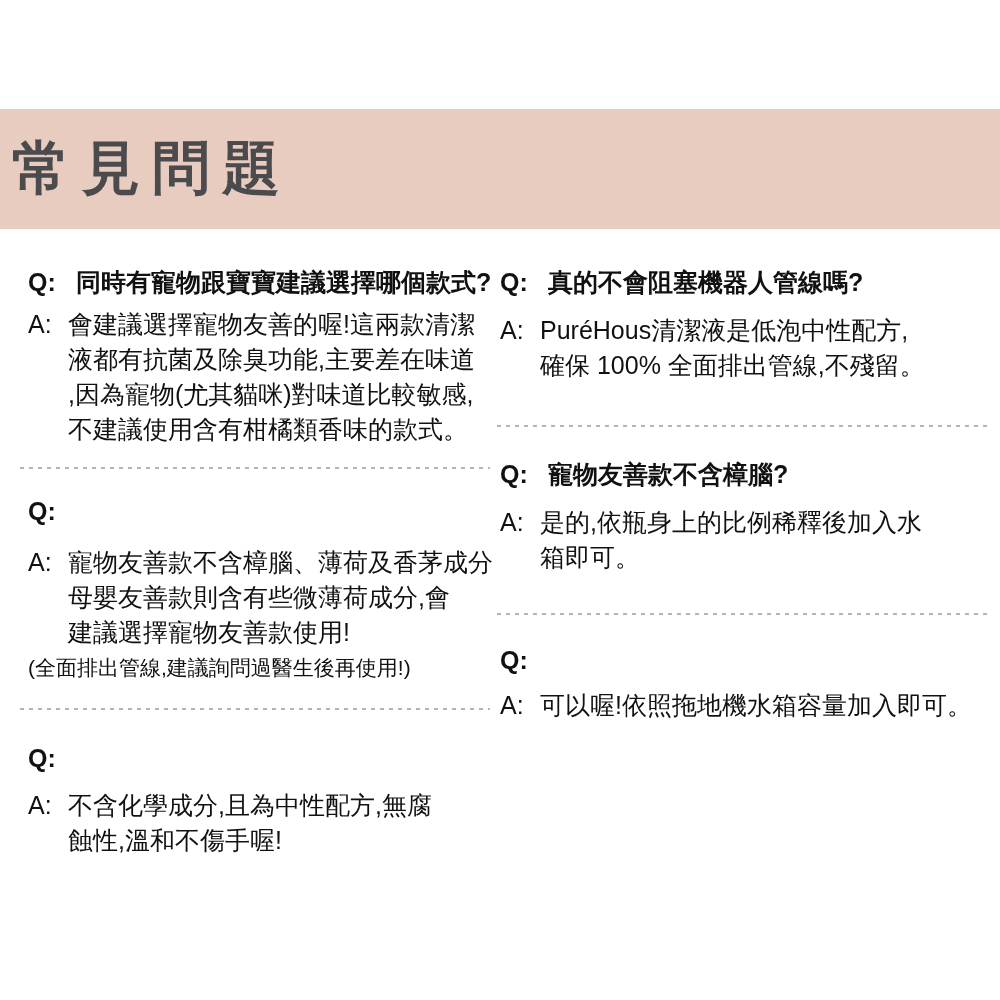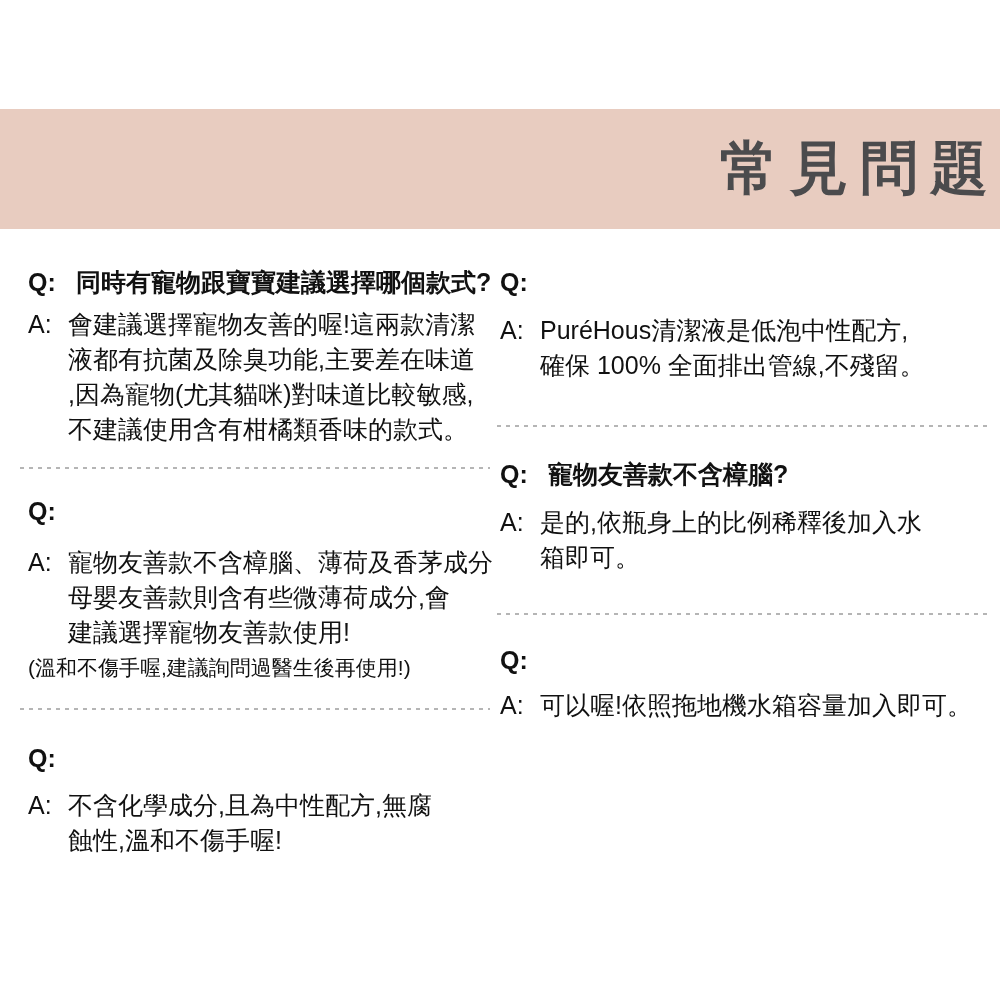--- a/index.html
+++ b/index.html
@@ -15,21 +15,21 @@
     width:1000px;height:1000px;
     background:#ffffff;
     overflow:hidden;
     font-family:"Liberation Sans","DejaVu Sans",sans-serif;
     color:var(--text);
   }
   .banner{
     position:absolute;top:109px;left:0;
     width:1000px;height:120px;
     background:var(--banner);
-    display:flex;align-items:center;justify-content:flex-end;
+    display:flex;align-items:center;justify-content:flex-start;
   }
   .page-title{
     font-size:58px;font-weight:bold;
     color:var(--title);
     letter-spacing:12px;
     padding-left:12px; 
   }
   .col{
     position:absolute;top:265px;
     font-size:25px;line-height:35px;
@@ -95,21 +95,21 @@
     <section>
       <div class="q q2">
         <span class="q-prefix">Q:</span>
       </div>
       <div class="a a2">
         <span class="a-prefix">A:</span>
         <span class="a-text">寵物友善款不含樟腦、薄荷及香茅成分
 母嬰友善款則含有些微薄荷成分,會
 建議選擇寵物友善款使用!</span>
       </div>
-      <div class="note">(溫和不傷手喔,建議詢問過醫生後再使用!)</div>
+      <div class="note">(全面排出管線,建議詢問過醫生後再使用!)</div>
     </section>
 
     <div class="divider div2"></div>
 
     <section>
       <div class="q q3">
         <span class="q-prefix">Q:</span>
       </div>
       <div class="a a3">
         <span class="a-prefix">A:</span>
@@ -118,20 +118,21 @@
       </div>
     </section>
 
   </div>
 
   <div class="col col-right">
 
     <section>
       <div class="q q1">
         <span class="q-prefix">Q:</span>
+        <span class="q-text">真的不會阻塞機器人管線嗎?</span>
       </div>
       <div class="a a1">
         <span class="a-prefix">A:</span>
         <span class="a-text">PuréHous清潔液是低泡中性配方,
 確保 100% 全面排出管線,不殘留。</span>
       </div>
     </section>
 
     <div class="divider div1"></div>
 

